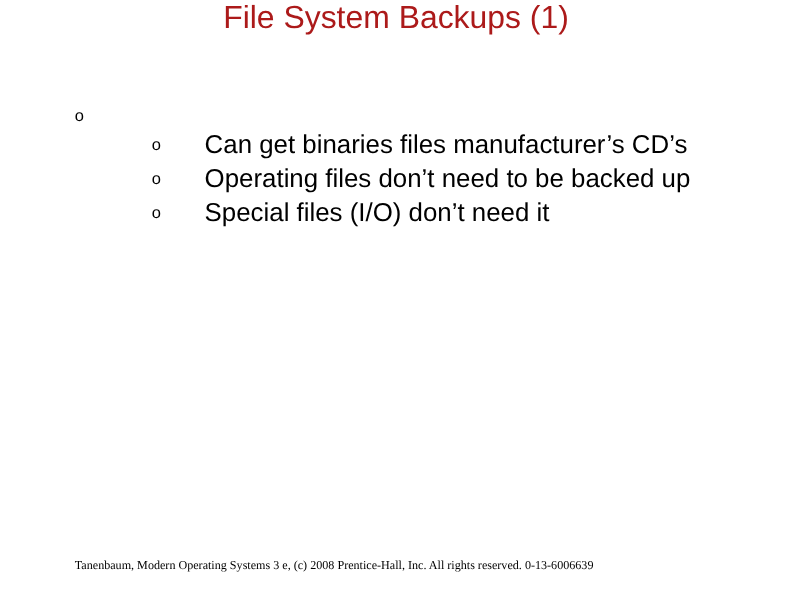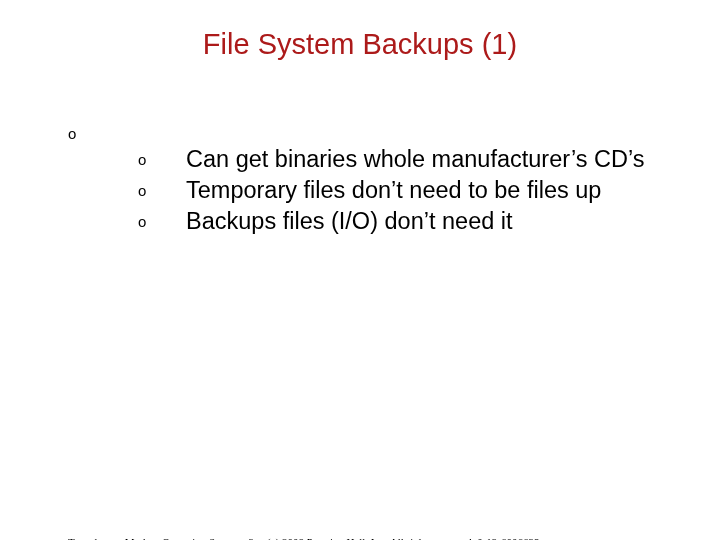--- a/index.html
+++ b/index.html
@@ -14,21 +14,20 @@
   .slide {
     position: relative;
     width: 720px;
     height: 540px;
     box-sizing: border-box;
   }
   .title {
     color: #ac1a1a;
     font-size: 29px;
     text-align: center;
-    margin-top: 28px;
     font-weight: normal;
   }
   .content {
     margin-top: 58px;
     margin-left: 68px;
     margin-right: 20px;
     font-size: 23.5px;
     line-height: 1.22;
     color: #000000;
   }
@@ -82,31 +81,31 @@
   <div class="content">
 
     <div class="row">
       <div class="bullet">o</div>
     </div>
 
     <div class="subrows">
 
       <div class="subrow">
         <div class="subbullet">o</div>
-        <div class="subtext">Can get binaries whole manufacturer’s CD’s</div>
+        <div class="subtext">Can get binaries files manufacturer’s CD’s</div>
       </div>
 
       <div class="subrow">
         <div class="subbullet">o</div>
-        <div class="subtext">Temporary files don’t need to be files up</div>
+        <div class="subtext">Operating files don’t need to be backed up</div>
       </div>
 
       <div class="subrow">
         <div class="subbullet">o</div>
-        <div class="subtext">Backups files (I/O) don’t need it</div>
+        <div class="subtext">Special files (I/O) don’t need it</div>
       </div>
 
     </div>
 
   </div>
 
   <div class="footer">Tanenbaum, Modern Operating Systems 3 e, (c) 2008 Prentice-Hall, Inc. All rights reserved. 0-13-6006639</div>
 
 </div>
 

